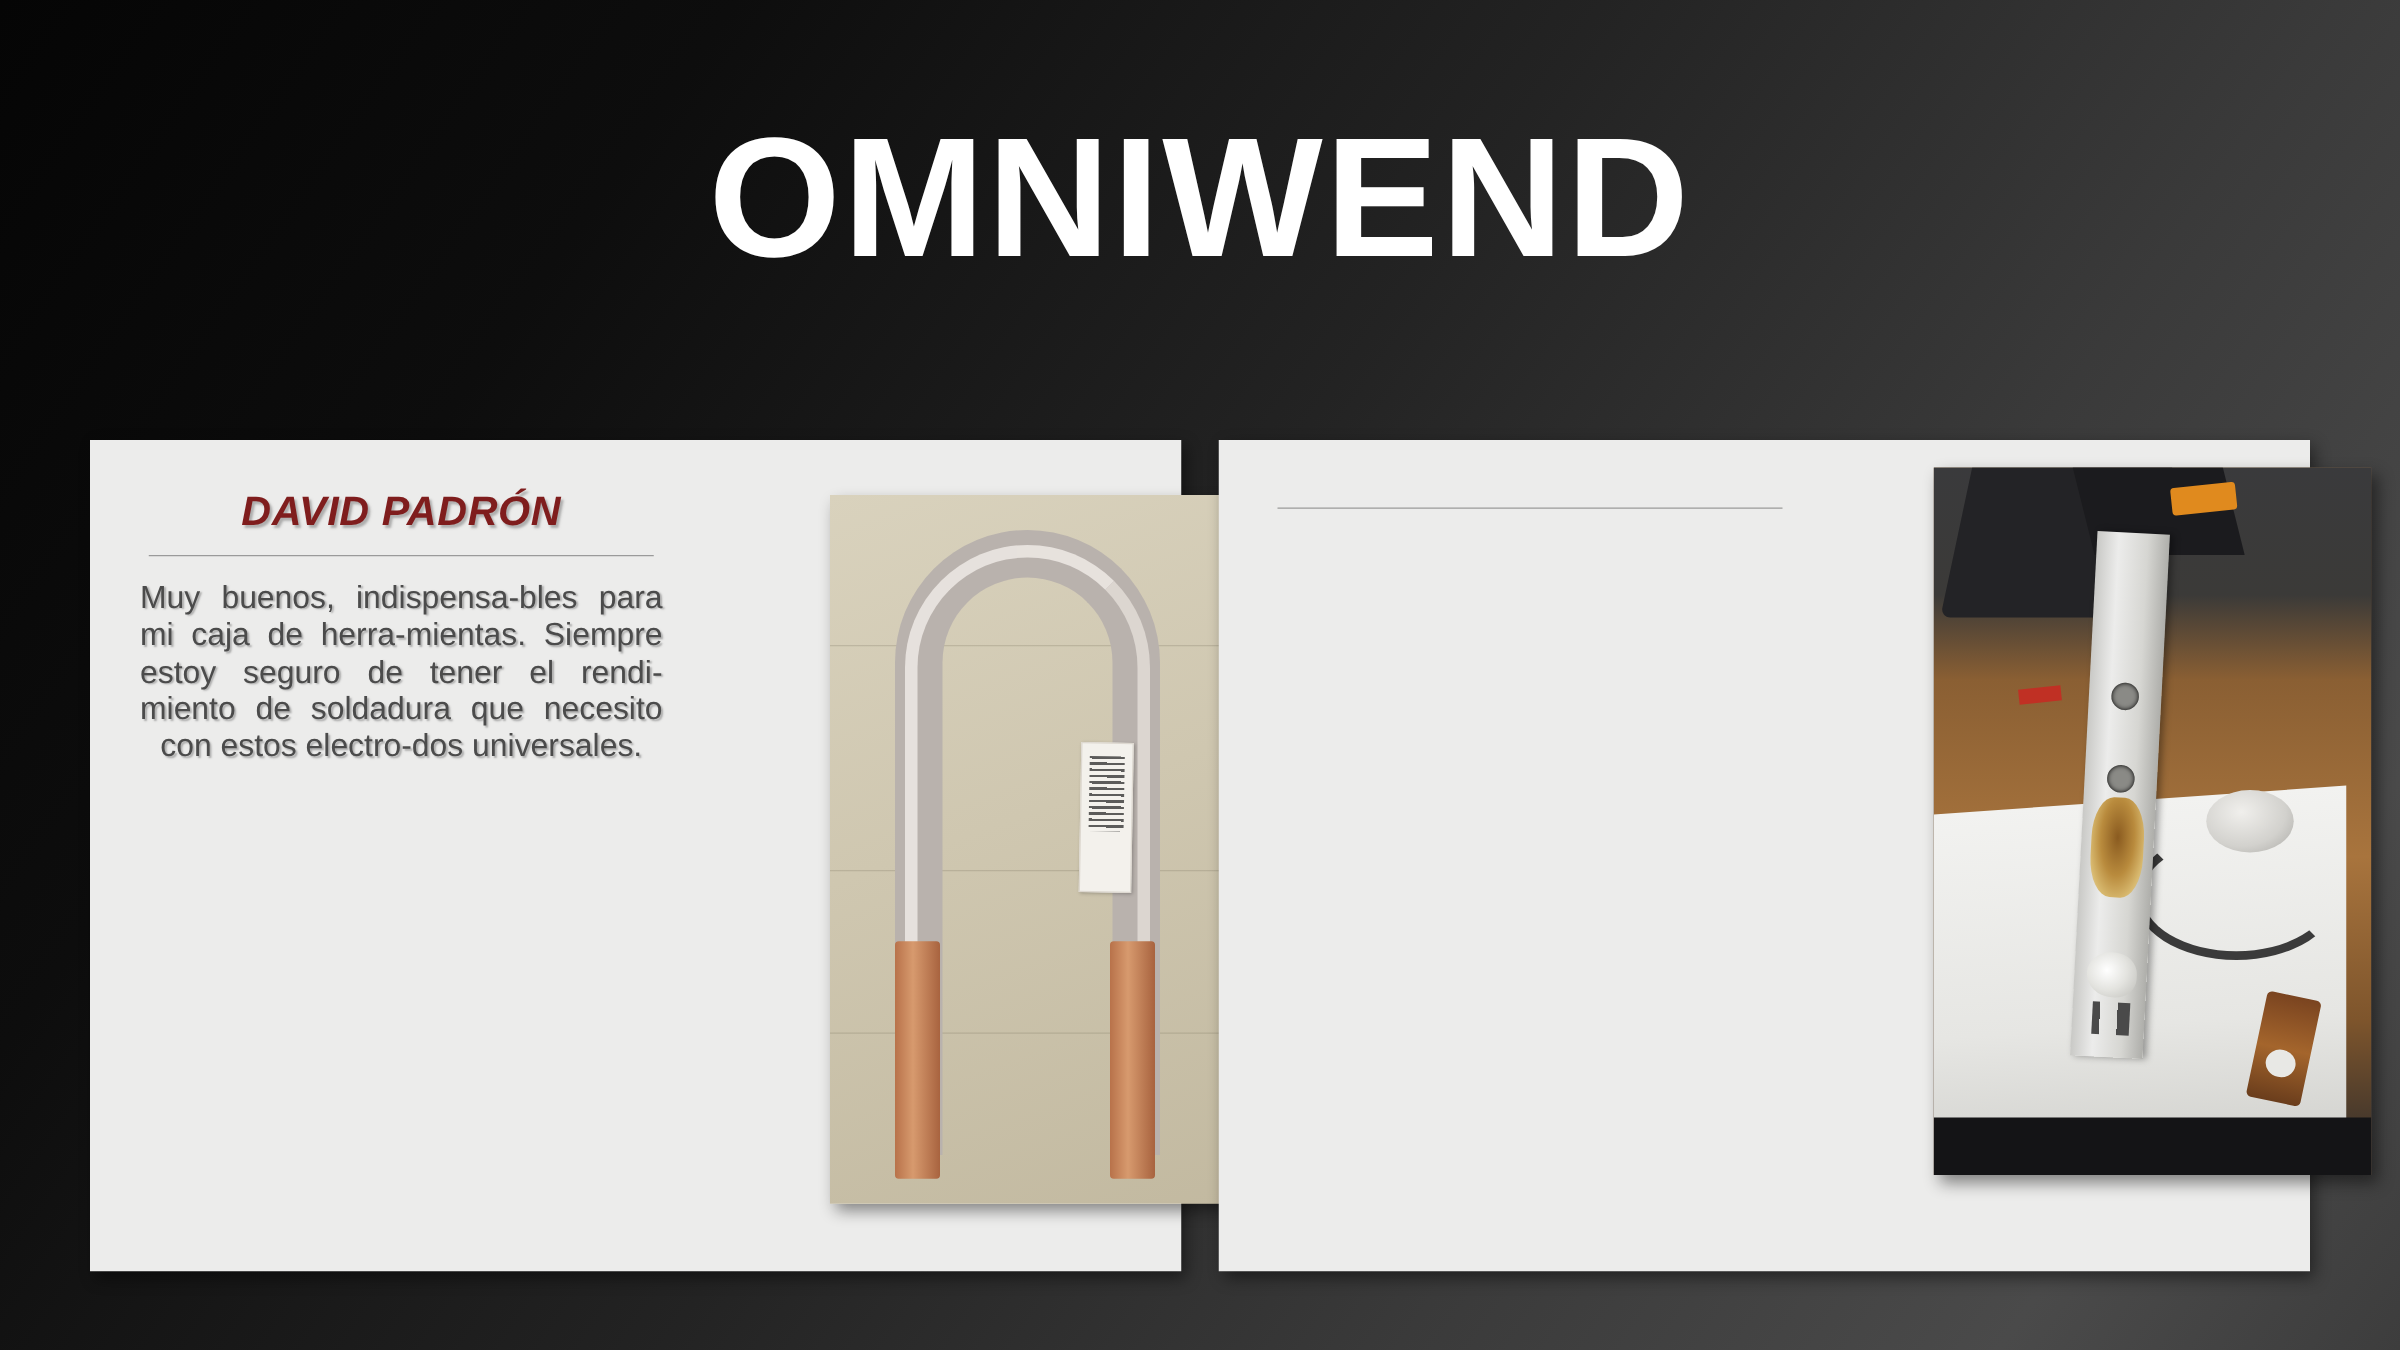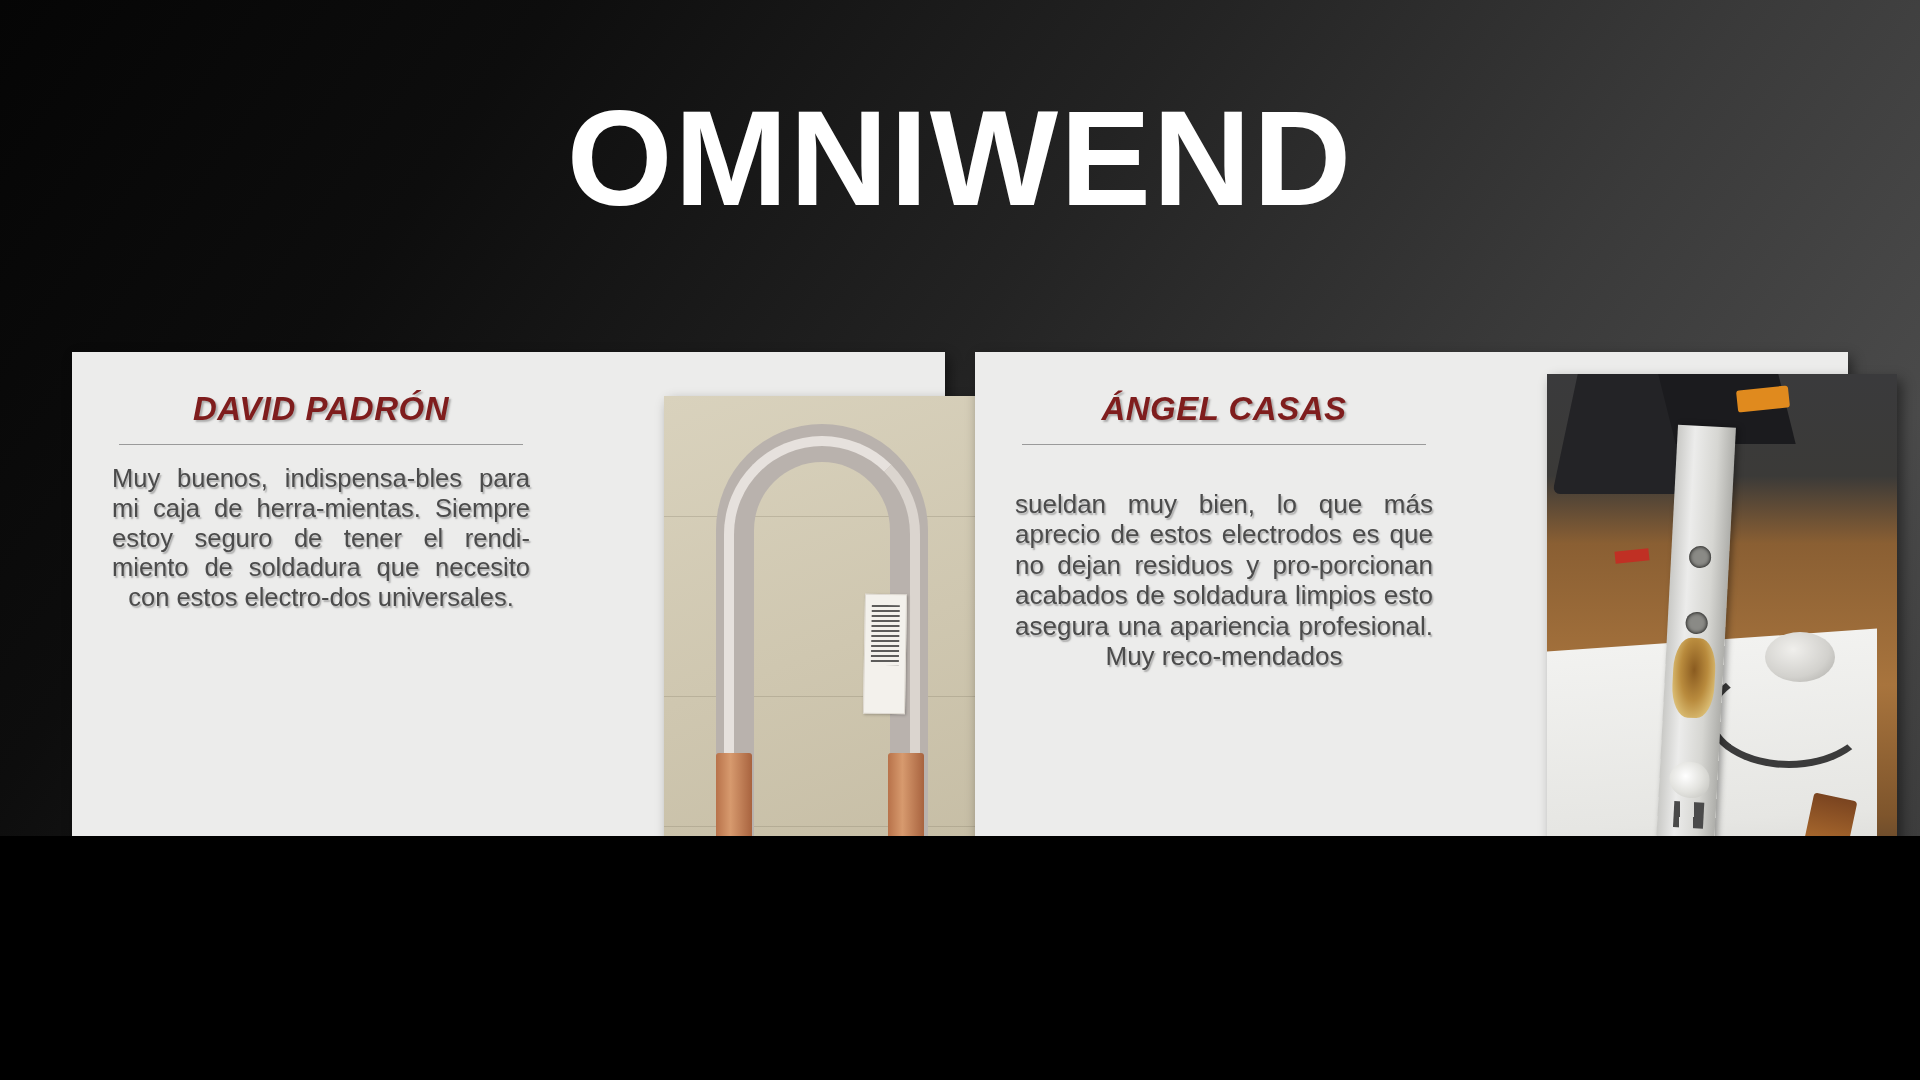--- a/index.html
+++ b/index.html
@@ -9,21 +9,21 @@
     height: 1080px;
     overflow: hidden;
   }
   body {
     font-family: "Liberation Sans", sans-serif;
     background: #000000;
   }
   .slide {
     position: relative;
     width: 1920px;
-    height: 836px;
+    height: 1080px;
     background: linear-gradient(125deg, #050505 0%, #0d0d0d 22%, #232323 48%, #3a3a3a 70%, #4a4a4a 88%, #3d3d3d 100%);
     overflow: hidden;
   }
   .brand-title {
     position: absolute;
     top: 90px;
     left: 0;
     width: 1920px;
     text-align: center;
     color: #ffffff;
@@ -348,23 +348,21 @@
           <div class="rod-shine"></div>
           <div class="rod-copper left"></div>
           <div class="rod-copper right"></div>
           <div class="rod-label"></div>
         </div>
       </div>
     </div>
 
     <div class="card">
       <div class="card-left">
-        <div class="reviewer-name">ÁNGEL CASAS</div>
         <div class="divider"></div>
-        <div class="review-text second">sueldan muy bien, lo que más aprecio de estos electrodos es que no dejan residuos y pro-porcionan acabados de soldadura limpios esto asegura una apariencia profesional. Muy reco-mendados</div>
       </div>
       <div class="card-right">
         <div class="photo photo-2">
           <div class="p2-wood"></div>
           <div class="p2-darktool"></div>
           <div class="p2-darktool2"></div>
           <div class="p2-orange"></div>
           <div class="p2-whitebase"></div>
           <div class="p2-cable"></div>
           <div class="p2-puck"></div>

